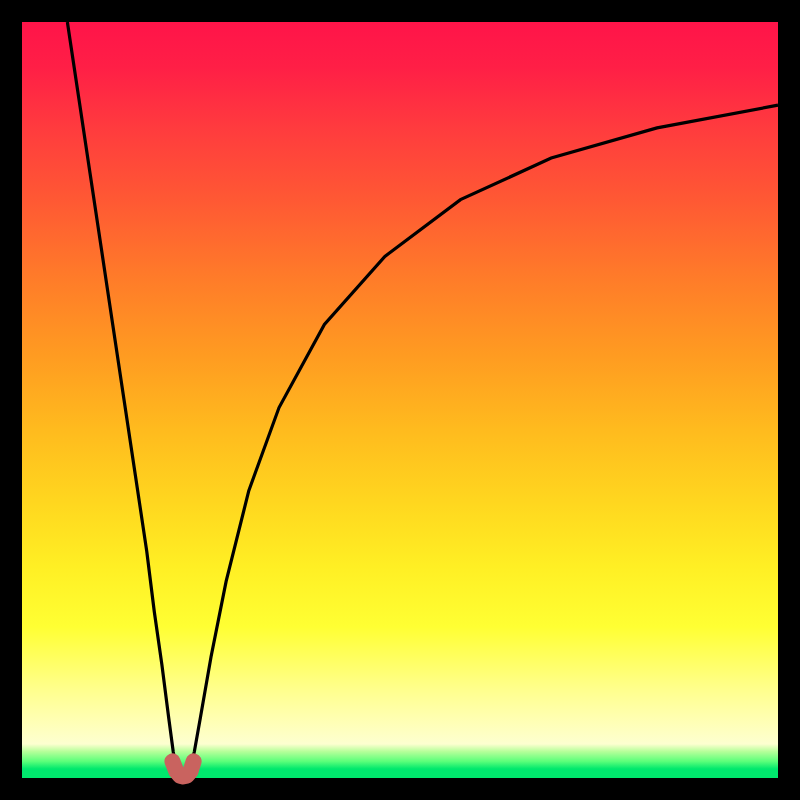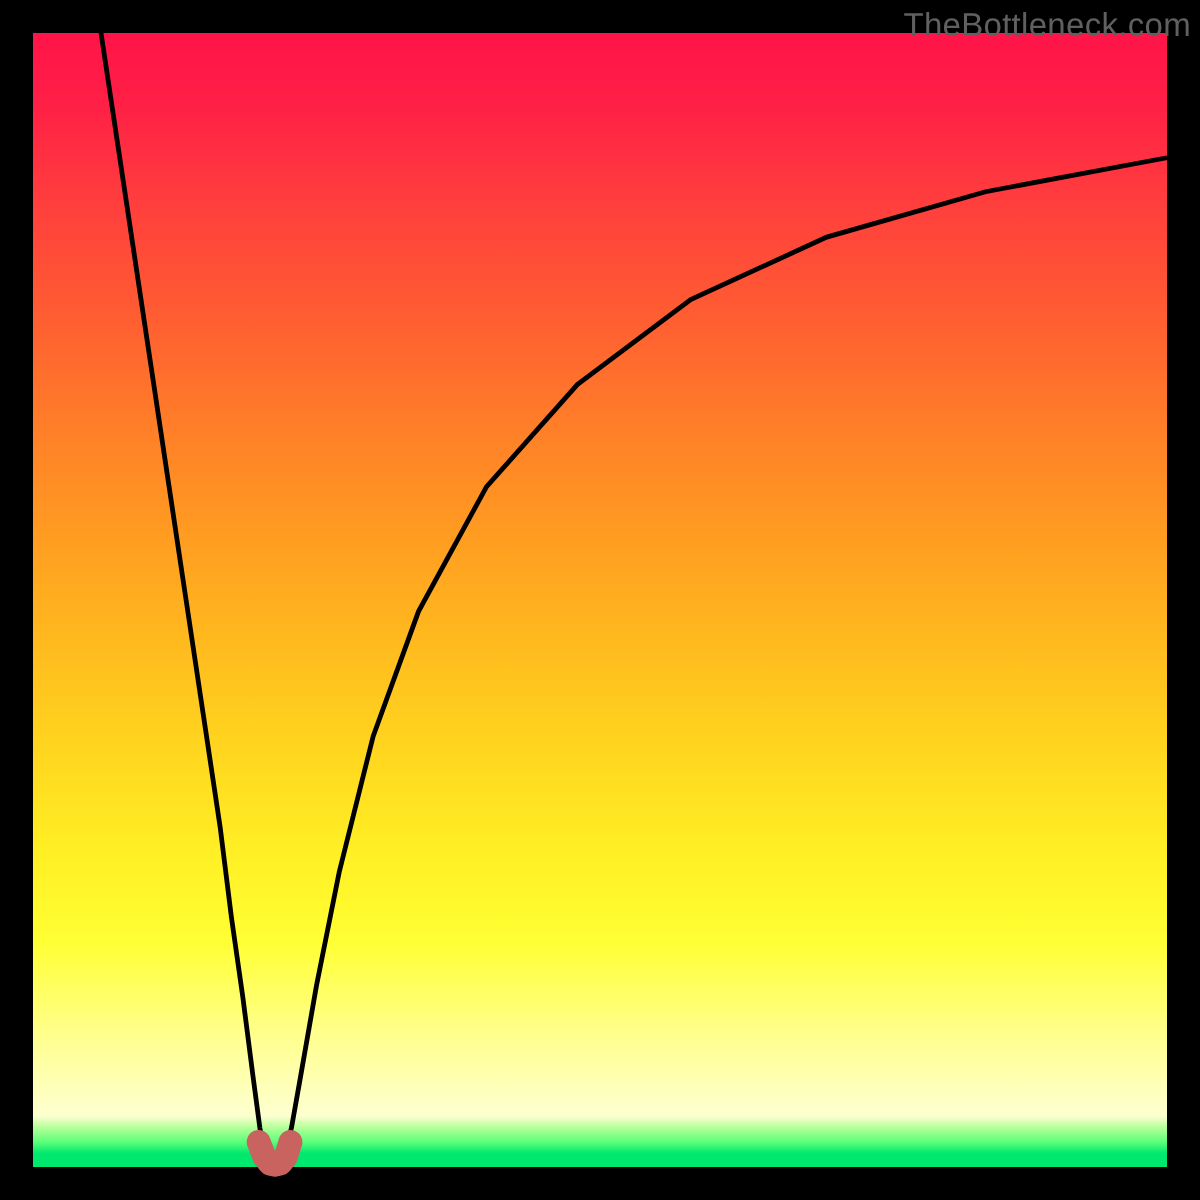--- a/index.html
+++ b/index.html
@@ -70,14 +70,13 @@
 <div class="frame">
   <div class="plot-area">
     <svg class="curves" viewBox="0 0 756 756" preserveAspectRatio="none">
       <g id="svg-series">
           <path d="M45.36 0.00 L56.70 75.60 L68.04 151.20 L79.38 226.80 L90.72 302.40 L102.06 378.00 L113.40 453.60 L124.74 529.20 L132.30 589.68 L139.86 642.60 L146.66 695.52 L151.20 729.54 L154.22 748.44" fill="none" stroke="#000000" stroke-width="3.2"></path>
           <path d="M167.83 748.44 L172.37 729.54 L178.42 695.52 L189.00 635.04 L204.12 559.44 L226.80 468.72 L257.04 385.56 L302.40 302.40 L362.88 234.36 L438.48 177.66 L529.20 136.08 L635.04 105.84 L756.00 83.16" fill="none" stroke="#000000" stroke-width="3.2"></path>
           <path d="M150.44 739.37 L154.22 749.20 L158.00 753.73 L161.03 754.49 L164.81 753.73 L168.59 749.20 L171.61 739.37" fill="none" stroke="#c9635f" stroke-width="16" stroke-linecap="round" stroke-linejoin="round"></path>
         </g>
     </svg>
   </div>
-  <div class="watermark">TheBottleneck.com</div>
 </div>
 
 </body></html>

